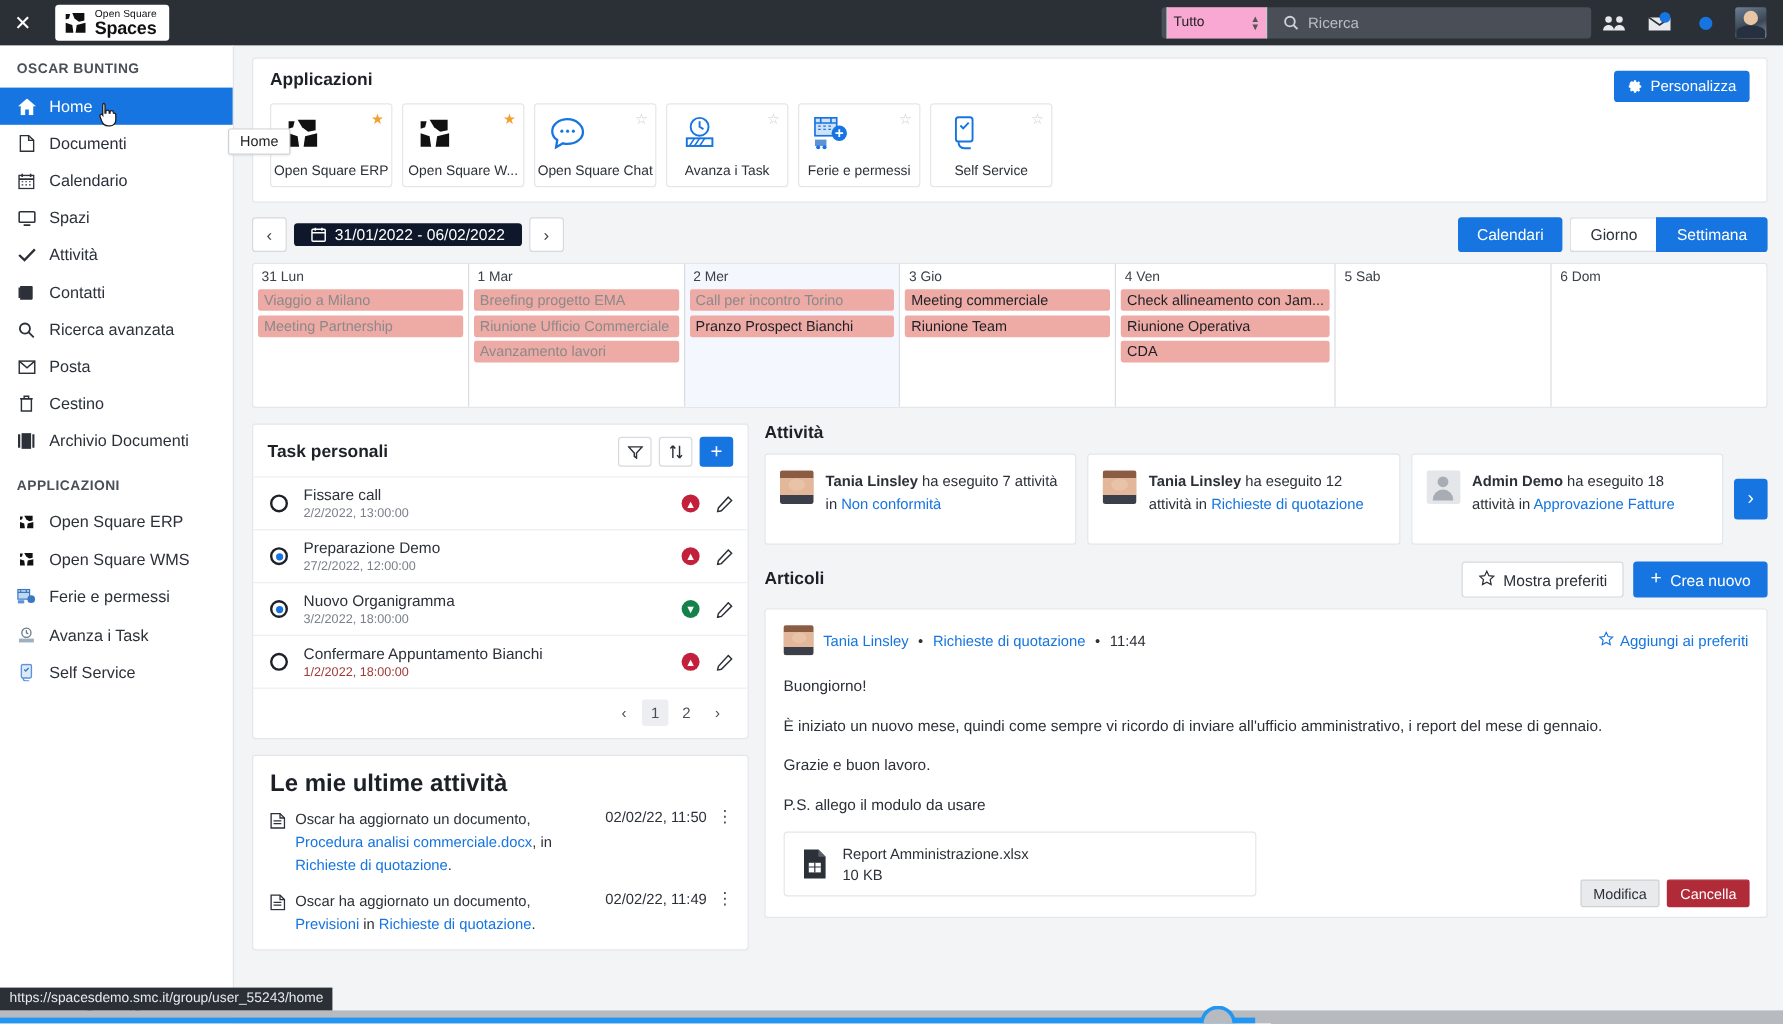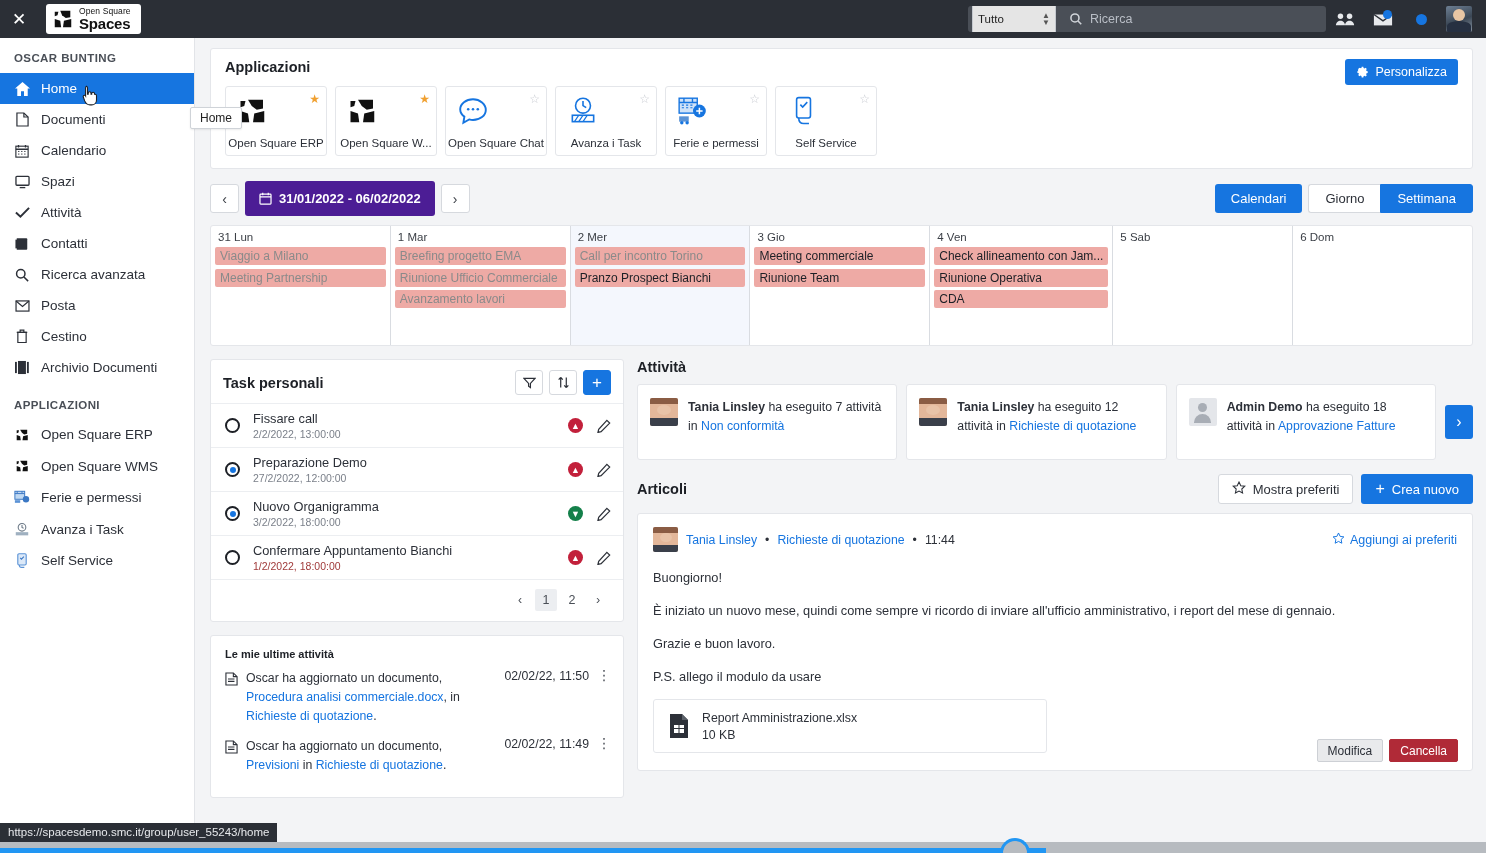--- a/index.html
+++ b/index.html
@@ -27,21 +27,21 @@
   .tb-logo-text { display: flex; flex-direction: column; line-height: 1; }
   .tb-logo-t1 { font-size: 8.5px; color: #111; letter-spacing: .1px; }
   .tb-logo-t2 { font-size: 15px; font-weight: 700; color: #111; letter-spacing: -.2px; margin-top: 1px;}
 
   .tb-right { margin-left: auto; display: flex; align-items: center; height: 38px; padding-right: 8px; }
   .searchwrap {
     display: flex; align-items: center; background: #4a4f57; border-radius: 3px;
     height: 26px; width: 358px; overflow: hidden;
   }
   .scope-select {
-    background: #e5e5e5; border: 1px solid #c5c9cf; border-radius: 3px; height: 22px;
+    background: #f9a8d4; border: 1px solid #c5c9cf; border-radius: 3px; height: 22px;
     margin: 0 4px; width: 84px; display: flex; align-items: center; padding: 16px 5px;
     font-size: 11.5px; color: #222; position: relative; cursor: pointer;
   }
   .scope-arrows { position: absolute; right: 5px; font-size: 8px; line-height: 7px; color: #555; text-align:center;}
   .search-ico { margin: 0 7px 0 9px; display: flex; }
   .search-input {
     background: transparent; border: 0; outline: 0; color: #e7e9ec;
     font-size: 12.5px; font-family: inherit; flex: 1; height: 26px;
   }
   .search-input::placeholder { color: #b9bec6; }
@@ -113,22 +113,22 @@
   .app-label { font-size: 11.5px; color: #2c3038; text-align: center; white-space: nowrap; }
 
   
   .calbar { display: flex; align-items: center; margin-top: 12px; }
   .nav-sq {
     width: 29px; height: 29px; border: 1px solid #d6d9de; background: #fff; border-radius: 3px;
     display: flex; align-items: center; justify-content: center; cursor: pointer; color: #3c4047;
     font-size: 14px;
   }
   .daterange {
-    background: #4c1d95; color: #fff; height: 35px; border-radius: 3px; margin: 0 6px;
-    display: flex; align-items: center; gap: 7px; padding: 0 14px; font-size: 13px; font-weight: 700;
+    background: #0f172a; color: #fff; height: 19px; border-radius: 3px; margin: 0 6px;
+    display: flex; align-items: center; gap: 7px; padding: 0 14px; font-size: 13px; font-weight: 400;
     cursor: pointer;
   }
   .calbar-right { margin-left: auto; display: flex; align-items: center; gap: 6px; }
   .btn-blue {
     background: #1675e0; color: #fff; border: 0; height: 29px; border-radius: 3px;
     padding: 0 16px; font-size: 13px; font-family: inherit; cursor: pointer;
   }
   .seg { display: flex; }
   .seg div {
     height: 29px; display: flex; align-items: center; padding: 0 16px; font-size: 13px;
@@ -181,21 +181,21 @@
   .prio { width: 15px; height: 15px; border-radius: 50%; display: flex; align-items: center; justify-content: center; color: #fff; font-size: 9px; }
   .prio.hi { background: #c2203b; }
   .prio.lo { background: #14804a; }
   .pencil { margin-left: 14px; color: #3c4047; display: flex; cursor: pointer; }
   .pager { display: flex; align-items: center; justify-content: flex-end; gap: 4px; padding: 9px 14px 10px 0; border-top: 1px solid #eceef1; }
   .pg { min-width: 22px; height: 22px; display: flex; align-items: center; justify-content: center; font-size: 12.5px; color: #4a4f57; cursor: pointer; border-radius: 2px; }
   .pg.on { background: #eceef1; }
 
   
   .ua { margin-top: 13px; padding: 12px 12px 0 14px; height: 163px; overflow: hidden; }
-  .ua-title { font-size: 11px; font-weight: 700; color: #1d2026; margin-bottom: 9px; }
+  .ua-title { font-size: 20px; font-weight: 700; color: #1d2026; margin-bottom: 9px; }
   .ua-row { display: flex; gap: 8px; margin-bottom: 11px; }
   .ua-body { flex: 1; font-size: 12.3px; color: #2c3038; line-height: 19px; }
   .lk { color: #1675e0; }
   .kebab { width: 14px; color: #4a4f57; text-align: center; font-size: 14px; line-height: 12px; letter-spacing:0; cursor: pointer;}
 
   
   .sec-head { display: flex; align-items: center; margin-bottom: 9px; }
   .sec-title { font-size: 14.5px; font-weight: 700; color: #1d2026; }
   .sec-tools { margin-left: auto; display: flex; gap: 8px; }
   .btn-outline {

